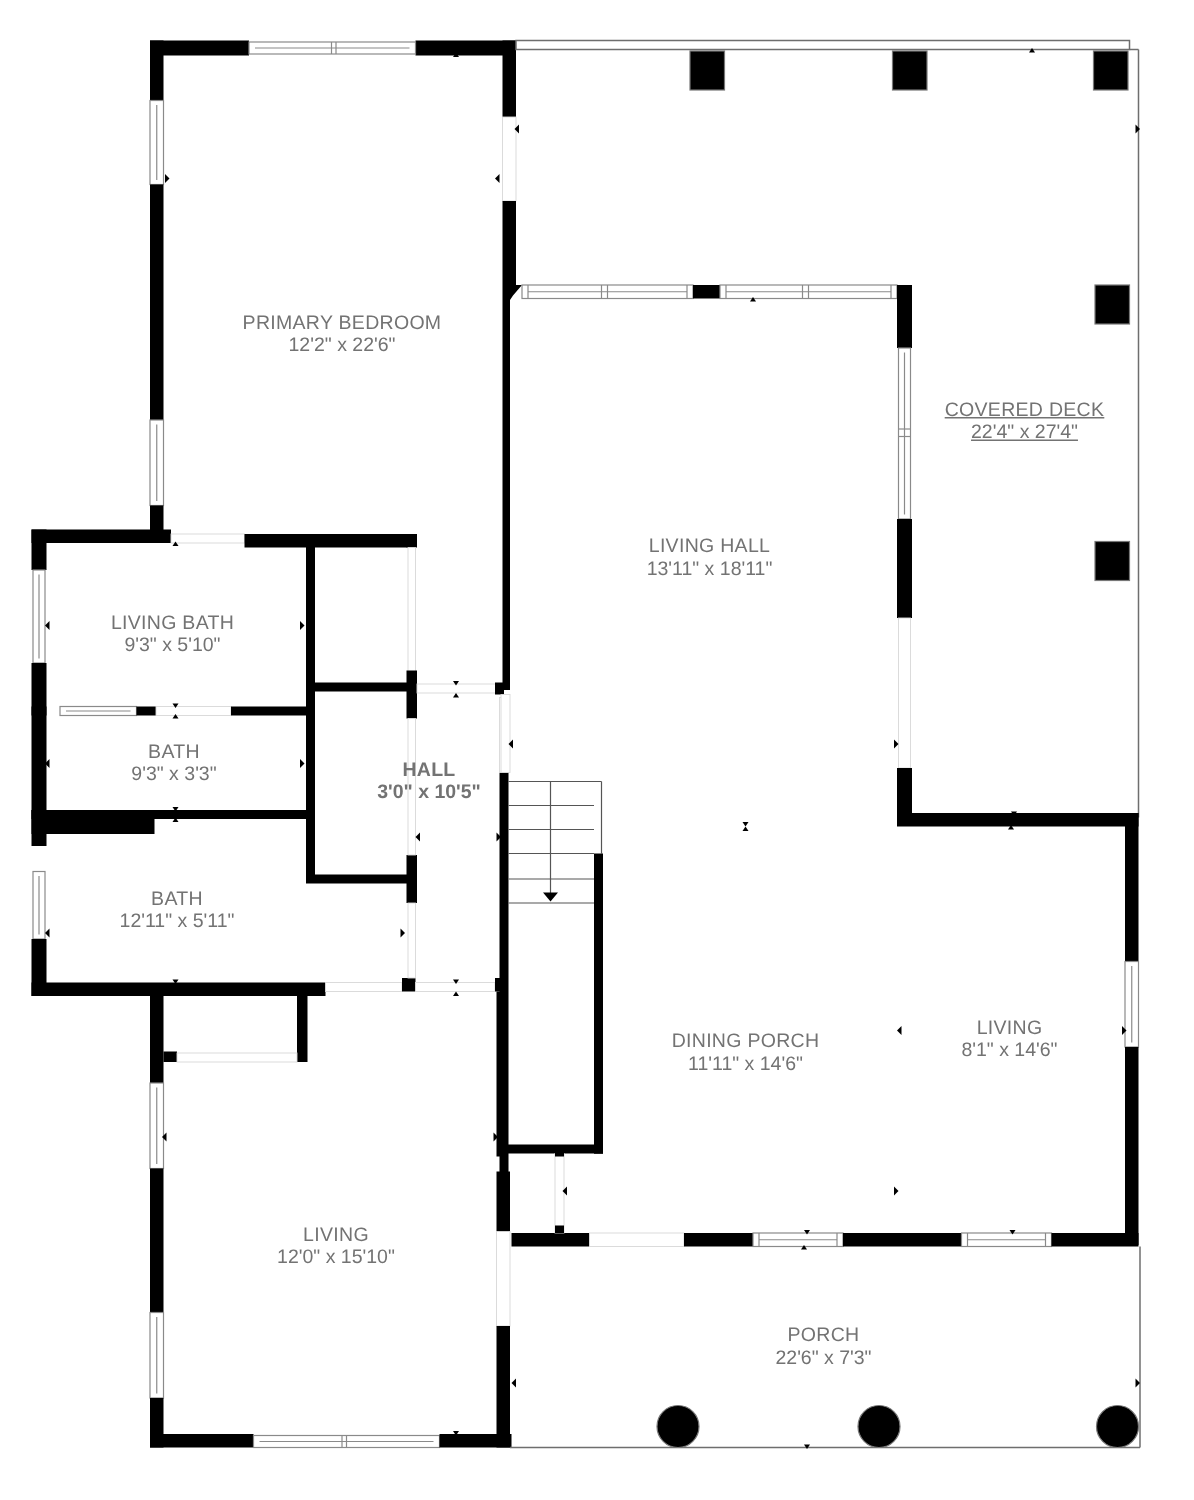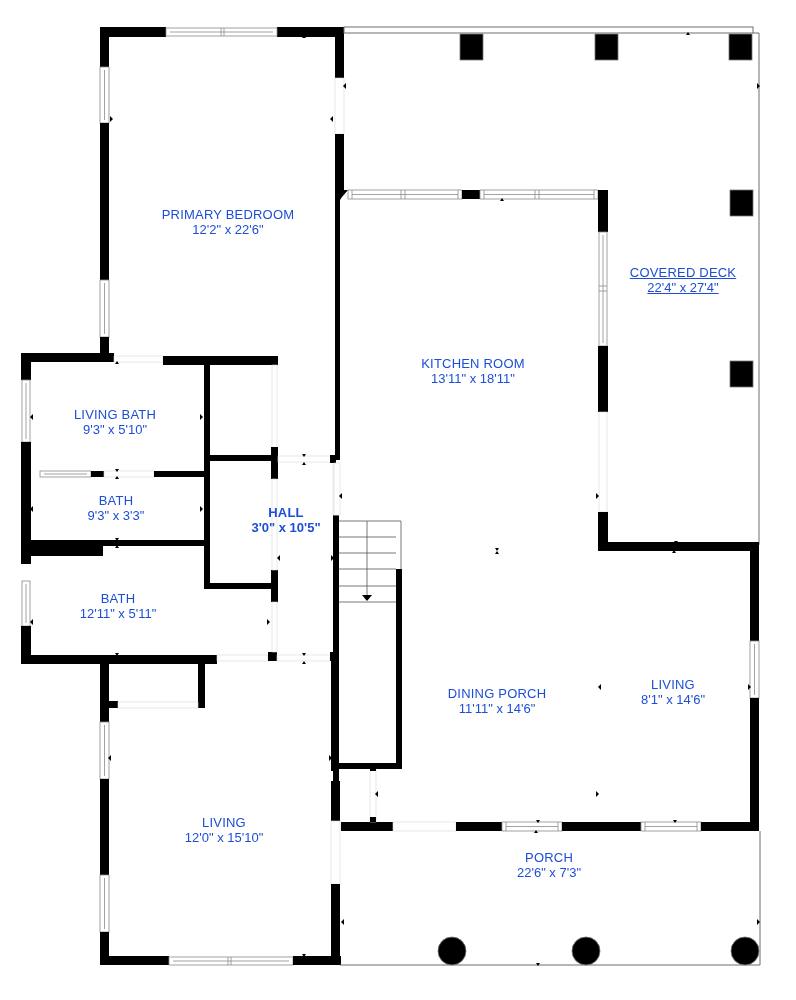--- a/index.html
+++ b/index.html
@@ -6,21 +6,21 @@
   body { width: 796px; height: 1000px; position: relative; overflow: hidden; font-family: "Liberation Sans", sans-serif; }
   #plan { position: absolute; left: 0; top: 0; width: 796px; height: 1000px; }
   .wall { fill: #000000; }
   .win { fill: #ffffff; stroke: #8a8a8a; stroke-width: 0.8; }
   .winline { stroke: #8a8a8a; stroke-width: 0.8; }
   .opening { fill: #ffffff; stroke: #d8d8d8; stroke-width: 0.6; }
   .thin { fill: none; stroke: #6e6e6e; stroke-width: 1; }
   .stair { fill: none; stroke: #555; stroke-width: 0.8; }
   .post { fill: #000; stroke: #777; stroke-width: 0.8; }
   .tick { fill: #000; }
-  .room-label { position: absolute; transform: translate(-50%, 0); text-align: center; color: #1d4ed8; font-size: 13px; line-height: 15px; white-space: nowrap; }
+  .room-label { position: absolute; transform: translate(-50%, 0); text-align: center; color: #737373; font-size: 13px; line-height: 15px; white-space: nowrap; }
   .room-label .name { display: block; letter-spacing: 0.2px; }
   .room-label .dims { display: block; }
 </style>
 </head>
 <body>
 
 <svg id="plan" viewBox="0 0 796 1000" xmlns="http://www.w3.org/2000/svg">
 
   <g>
 
@@ -263,21 +263,21 @@
 
 <div class="room-label" style="left:228px; top:207px;">
   <span class="name">PRIMARY BEDROOM</span>
   <span class="dims">12'2" x 22'6"</span>
 </div>
 <div class="room-label" style="left:683px; top:265px;text-decoration:underline;">
   <span class="name">COVERED DECK</span>
   <span class="dims">22'4" x 27'4"</span>
 </div>
 <div class="room-label" style="left:473px; top:356px;">
-  <span class="name">KITCHEN ROOM</span>
+  <span class="name">LIVING HALL</span>
   <span class="dims">13'11" x 18'11"</span>
 </div>
 <div class="room-label" style="left:115px; top:407px;">
   <span class="name">LIVING BATH</span>
   <span class="dims">9'3" x 5'10"</span>
 </div>
 <div class="room-label" style="left:116px; top:493px;">
   <span class="name">BATH</span>
   <span class="dims">9'3" x 3'3"</span>
 </div>
@@ -294,16 +294,16 @@
   <span class="dims">11'11" x 14'6"</span>
 </div>
 <div class="room-label" style="left:673px; top:677px;">
   <span class="name">LIVING</span>
   <span class="dims">8'1" x 14'6"</span>
 </div>
 <div class="room-label" style="left:224px; top:815px;">
   <span class="name">LIVING</span>
   <span class="dims">12'0" x 15'10"</span>
 </div>
-<div class="room-label" style="left:549px; top:850px;">
+<div class="room-label" style="left:549px; top:882px;">
   <span class="name">PORCH</span>
   <span class="dims">22'6" x 7'3"</span>
 </div>
 
 </body></html>

